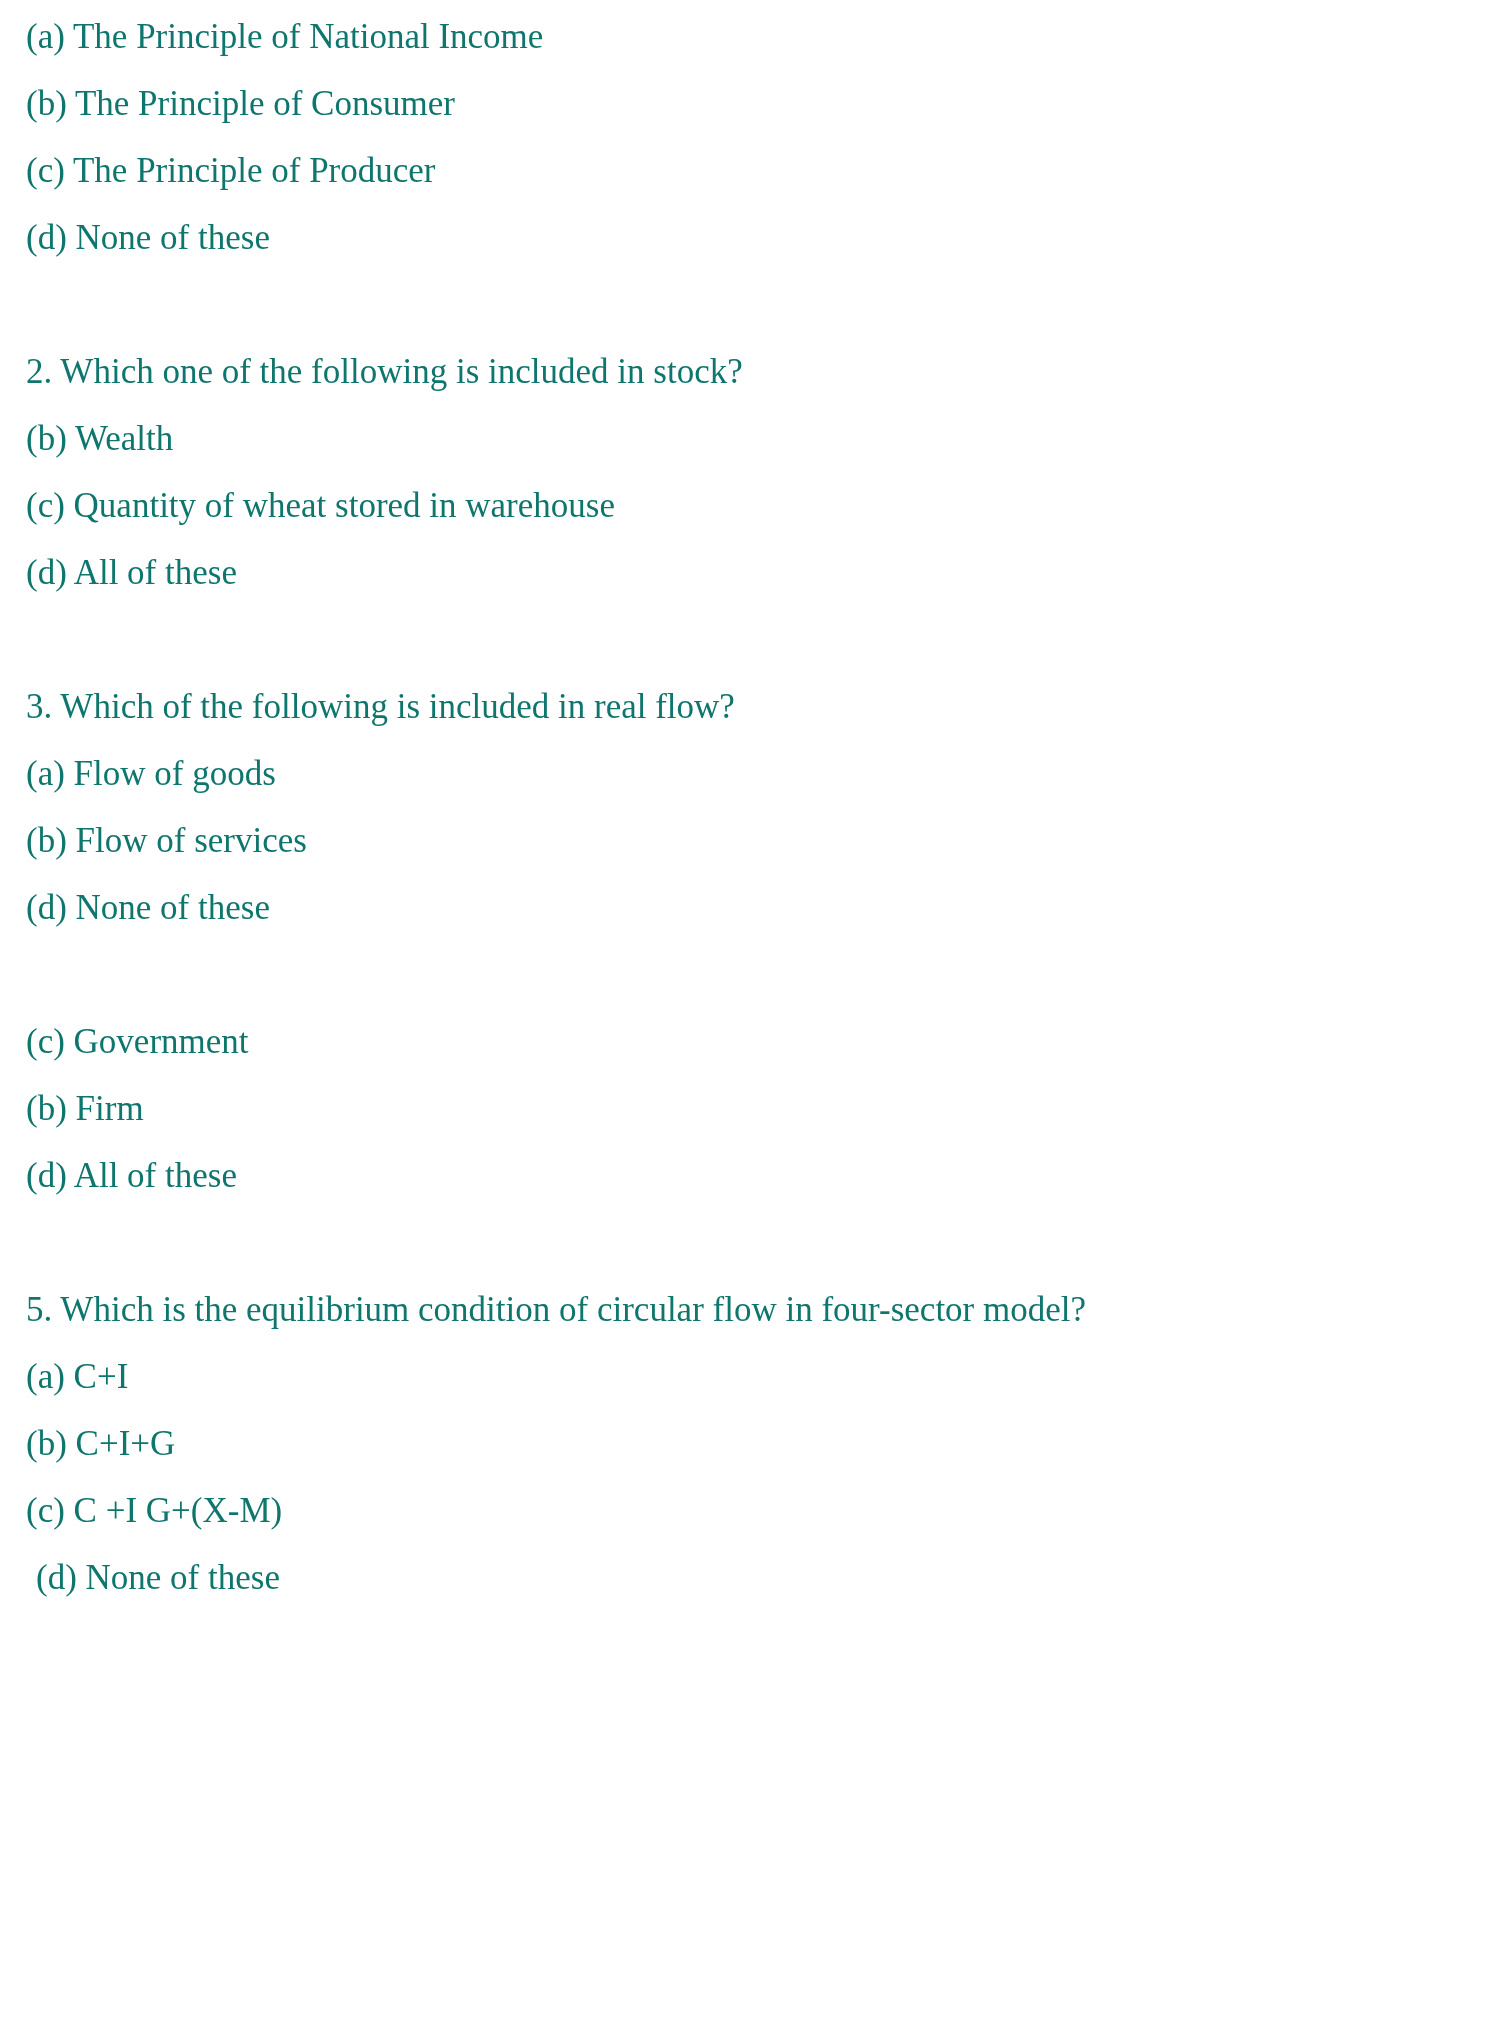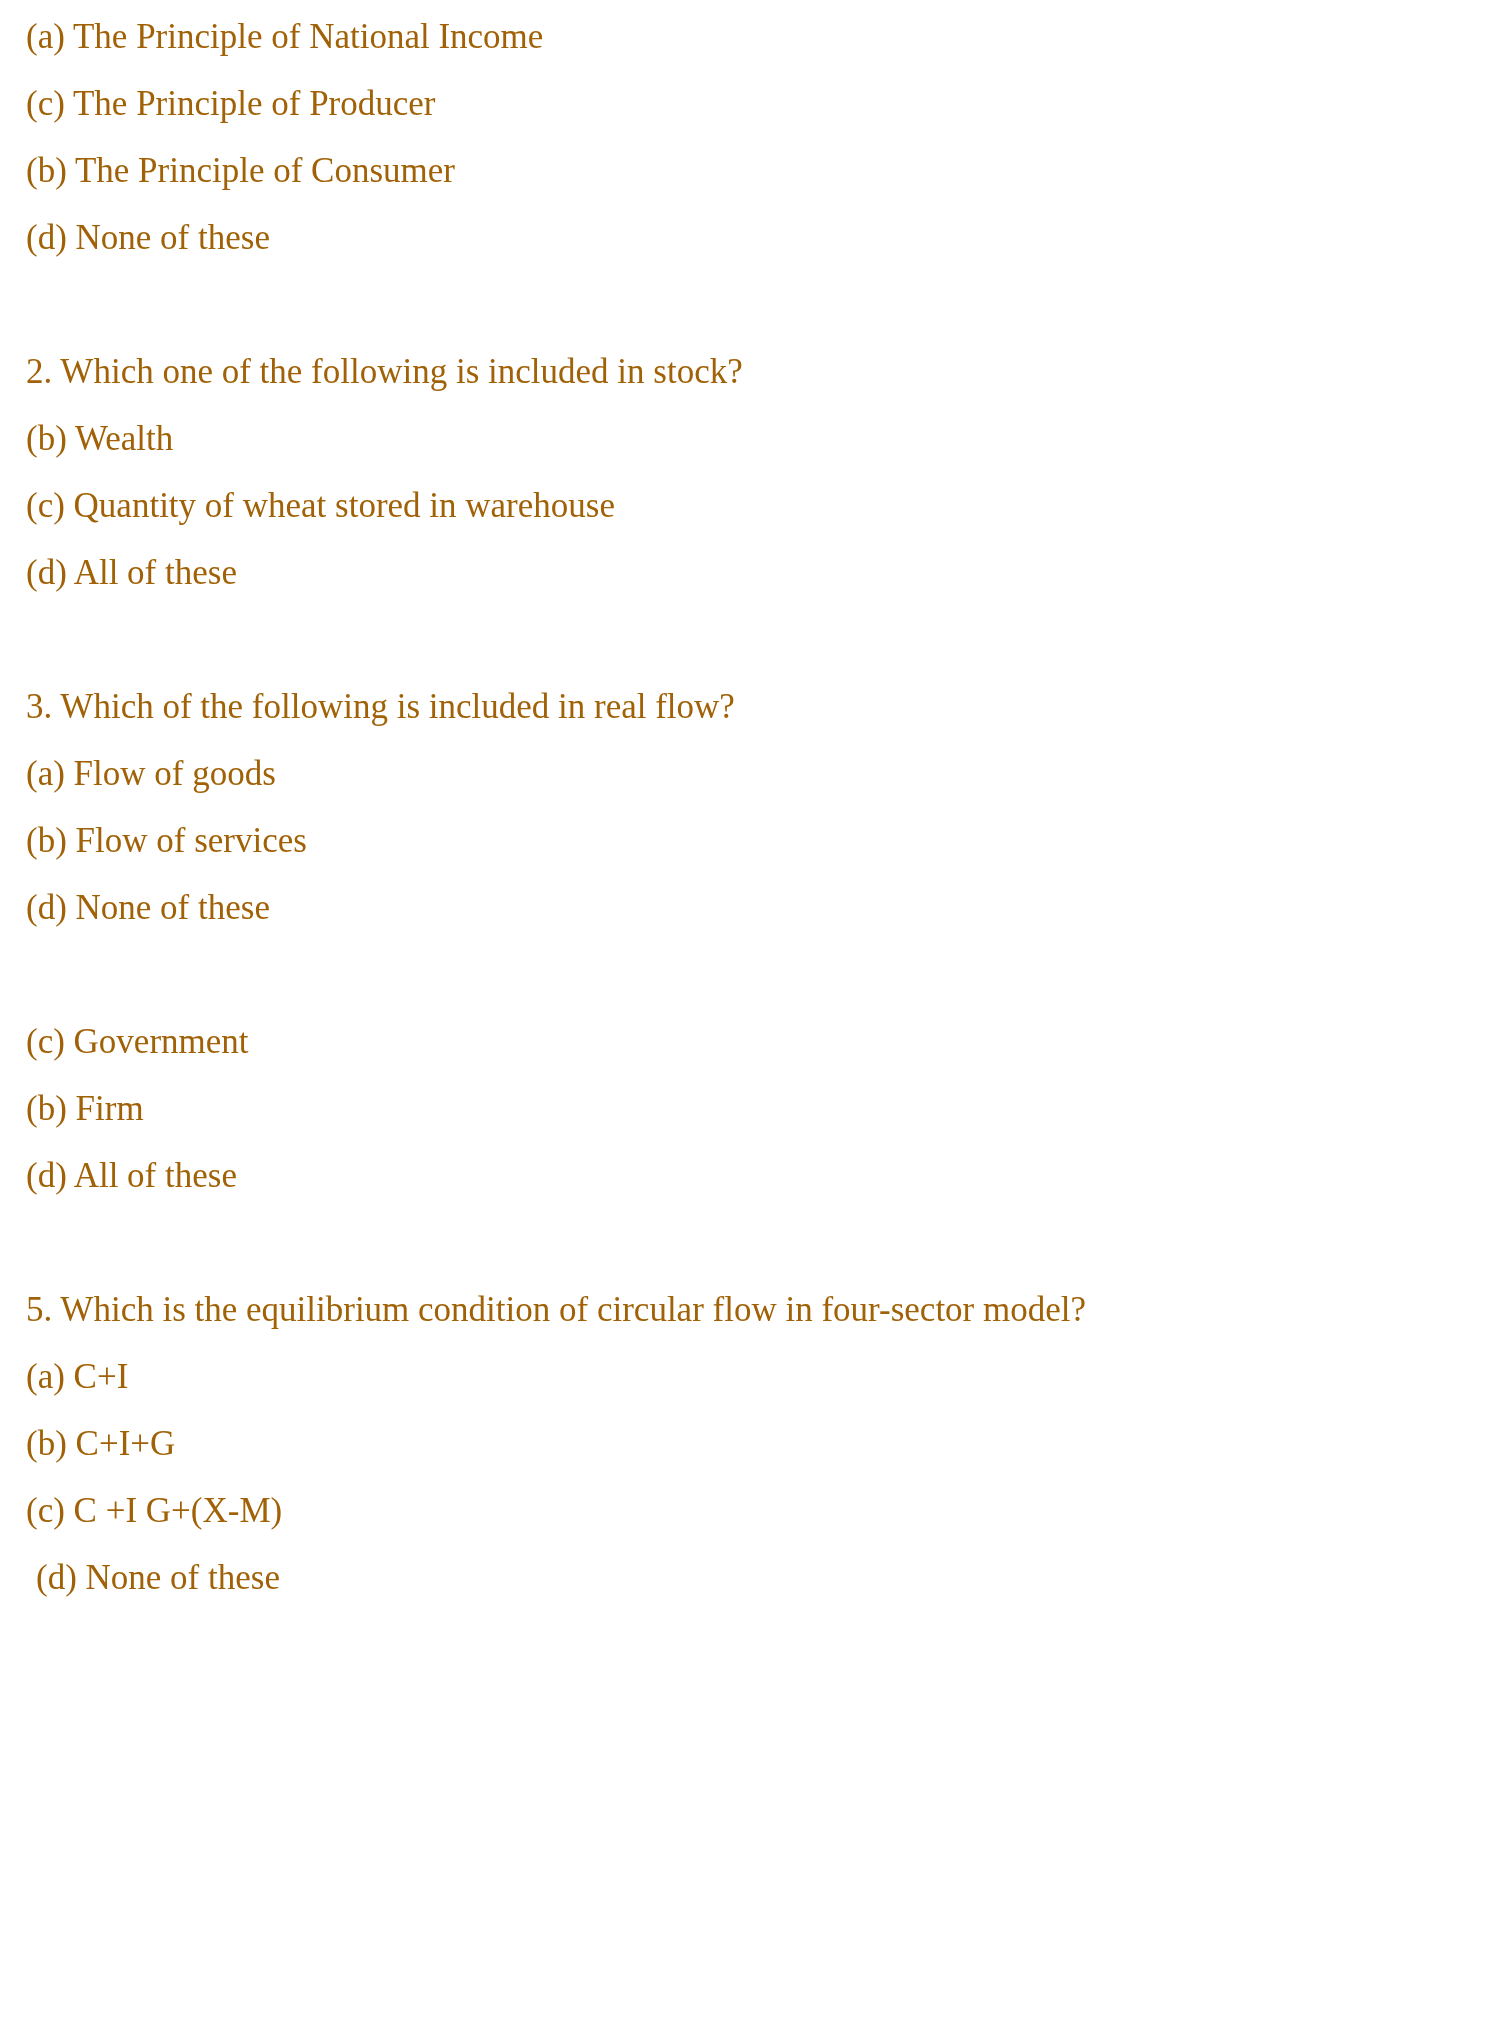--- a/index.html
+++ b/index.html
@@ -1,37 +1,37 @@
 <!DOCTYPE html>
 <html><head>
 <meta charset="utf-8">
 <style>
   html, body { margin: 0; padding: 0; background: #ffffff; }
   body { width: 1505px; height: 2034px; overflow: hidden; position: relative; }
   .page { position: absolute; left: 26px; top: 14px; right: 0; }
   .line {
     font-family: "Liberation Serif", "DejaVu Serif", serif;
     font-size: 35px;
-    color: #a16207;
+    color: #0f766e;
     height: 67px;
     line-height: 46px;
     white-space: pre;
   }
   .gap { height: 67px; }
   .indent { padding-left: 10px; }
 </style>
 </head>
 <body>
 
 <div class="page">
 
   <div>
     <div class="line">(a) The Principle of National Income</div>
+    <div class="line">(b) The Principle of Consumer</div>
     <div class="line">(c) The Principle of Producer</div>
-    <div class="line">(b) The Principle of Consumer</div>
     <div class="line">(d) None of these</div>
   </div>
 
   <div class="gap"></div>
 
   <div>
     <div class="line">2. Which one of the following is included in stock?</div>
     <div class="line">(b) Wealth</div>
     <div class="line">(c) Quantity of wheat stored in warehouse</div>
     <div class="line">(d) All of these</div>

